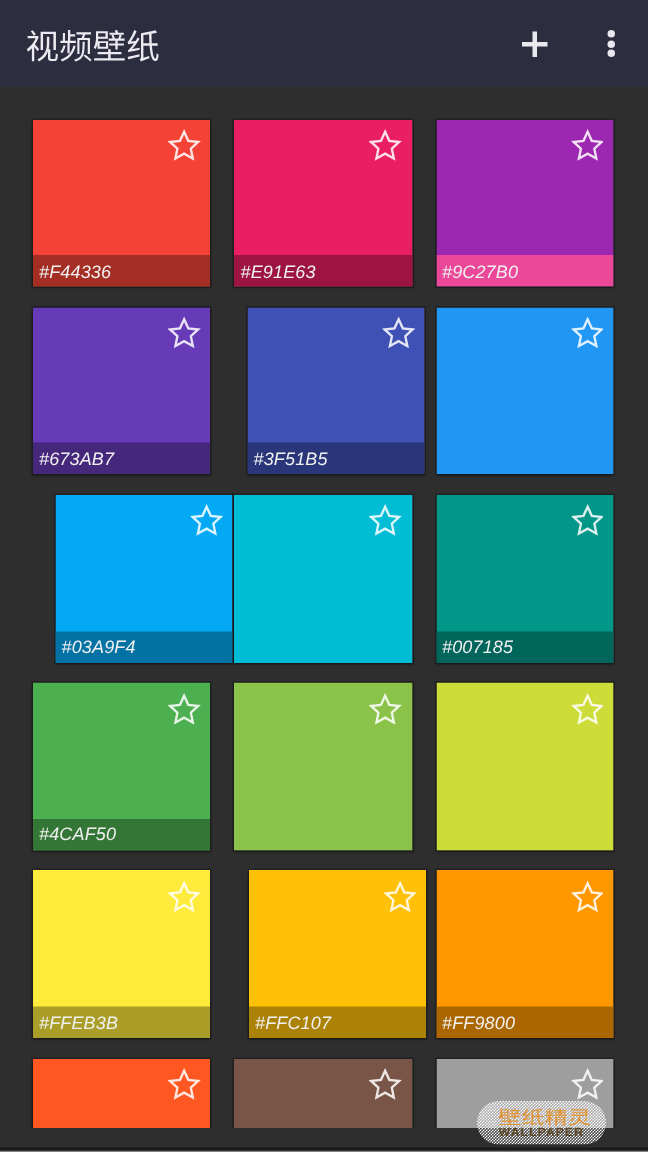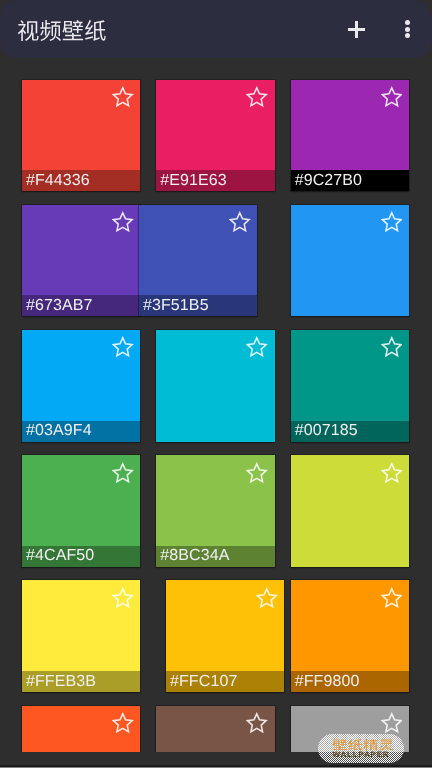--- a/index.html
+++ b/index.html
@@ -2,21 +2,21 @@
 <html><head>
 <meta charset="utf-8">
 <style>
   html,body{margin:0;padding:0;}
   body{width:432px;height:768px;overflow:hidden;background:#2e2e2e;
        font-family:"Liberation Sans",sans-serif;-webkit-font-smoothing:antialiased;
        text-rendering:geometricPrecision;}
   #app{width:432px;height:768px;position:relative;overflow:hidden;}
 
   
-  .appbar{height:58px;background:#2d2d40;position:relative;border-radius:18px;}
+  .appbar{height:58px;background:#2d2d40;position:relative;}
   .glyph-text{position:absolute;left:0;top:0;width:100%;height:100%;color:transparent;
     font-size:21px;line-height:21px;white-space:nowrap;overflow:hidden;}
   .appbar-title{position:absolute;left:17px;top:19.5px;width:89.5px;height:21px;}
   .title-svg{display:block;width:89.5px;height:21px;overflow:visible;}
   .title-svg path{fill:#eceaf0;}
   .appbar-actions{position:absolute;right:0;top:0;height:58px;}
   .icon-btn{position:absolute;top:5px;width:48px;height:48px;display:flex;align-items:center;justify-content:center;}
   .icon-btn.add{right:51.5px;}
   .icon-btn.menu{right:0.5px;}
   .plus-icon{position:relative;width:17px;height:17px;}
@@ -30,22 +30,22 @@
   .dots-icon i:nth-child(3){top:13px;}
 
   
   .scrollarea{position:absolute;left:0;top:58px;right:0;height:694px;overflow:hidden;}
   .grid{position:absolute;left:22px;top:21.5px;width:387px;}
   .card{position:absolute;width:118.33px;height:111.8px;overflow:hidden;
     box-shadow:0 0 0 1px rgba(0,0,0,.26), 0 1px 2px rgba(0,0,0,.30);}
   .swatch{position:absolute;left:0;top:0;right:0;bottom:0;}
   .card-label{position:absolute;left:0;right:0;bottom:0;height:21px;
     display:flex;align-items:center;}
-  .card-label span{color:#f0f0f0;font-size:16px;padding-left:4px;letter-spacing:.1px;
-    white-space:nowrap;}
+  .card-label span{color:#f0f0f0;font-size:12px;padding-left:4px;letter-spacing:.1px;
+    white-space:nowrap;font-style:italic;}
   .star{position:absolute;right:6.7px;top:6.6px;width:21.5px;height:21.5px;}
   .star svg{display:block;width:21.5px;height:21.5px;}
 
   
   .sysbar{position:absolute;left:0;right:0;bottom:0;height:1px;background:#808080;}
   .sysbar::before{content:"";position:absolute;left:0;right:0;top:-2px;height:2px;background:#1a1a1a;}
 
   
   .watermark{position:absolute;left:318px;top:734px;width:86px;height:29px;
     border-radius:15px;overflow:hidden;
@@ -114,55 +114,55 @@
             <span>#E91E63</span>
           </div>
         </div>
         <div class="card" style="left: 268.66px; top: 0px;">
           <div class="swatch" style="background:#9C27B0"></div>
           <div class="star">
             <svg viewBox="0 0 24 24" aria-hidden="true">
               <path fill="none" stroke="rgba(255,255,255,.86)" stroke-width="1.75" stroke-linejoin="miter" stroke-miterlimit="6" d="M12.00 2.05 L15.09 8.80 L22.46 9.65 L17.00 14.68 L18.47 21.95 L12.00 18.31 L5.53 21.95 L7.00 14.68 L1.54 9.65 L8.91 8.80 Z"></path>
             </svg>
           </div>
-          <div class="card-label" style="background:#000000">
+          <div class="card-label" style="background:#ec4899">
             <span>#9C27B0</span>
           </div>
         </div>
         <div class="card" style="left: 0px; top: 125.2px;">
           <div class="swatch" style="background:#673AB7"></div>
           <div class="star">
             <svg viewBox="0 0 24 24" aria-hidden="true">
               <path fill="none" stroke="rgba(255,255,255,.86)" stroke-width="1.75" stroke-linejoin="miter" stroke-miterlimit="6" d="M12.00 2.05 L15.09 8.80 L22.46 9.65 L17.00 14.68 L18.47 21.95 L12.00 18.31 L5.53 21.95 L7.00 14.68 L1.54 9.65 L8.91 8.80 Z"></path>
             </svg>
           </div>
           <div class="card-label" style="background:rgb(69,39,123)">
             <span>#673AB7</span>
           </div>
         </div>
-        <div class="card" style="left: 117px; top: 125.2px;">
+        <div class="card" style="left: 143px; top: 125.2px;">
           <div class="swatch" style="background:#3F51B5"></div>
           <div class="star">
             <svg viewBox="0 0 24 24" aria-hidden="true">
               <path fill="none" stroke="rgba(255,255,255,.86)" stroke-width="1.75" stroke-linejoin="miter" stroke-miterlimit="6" d="M12.00 2.05 L15.09 8.80 L22.46 9.65 L17.00 14.68 L18.47 21.95 L12.00 18.31 L5.53 21.95 L7.00 14.68 L1.54 9.65 L8.91 8.80 Z"></path>
             </svg>
           </div>
           <div class="card-label" style="background:rgb(42,54,122)">
             <span>#3F51B5</span>
           </div>
         </div>
         <div class="card" style="left: 268.66px; top: 125.2px;">
           <div class="swatch" style="background:#2196F3"></div>
           <div class="star">
             <svg viewBox="0 0 24 24" aria-hidden="true">
               <path fill="none" stroke="rgba(255,255,255,.86)" stroke-width="1.75" stroke-linejoin="miter" stroke-miterlimit="6" d="M12.00 2.05 L15.09 8.80 L22.46 9.65 L17.00 14.68 L18.47 21.95 L12.00 18.31 L5.53 21.95 L7.00 14.68 L1.54 9.65 L8.91 8.80 Z"></path>
             </svg>
           </div>
         </div>
-        <div class="card" style="left: 0px; top: 250.4px;">
+        <div class="card" style="left: 15px; top: 250.4px;">
           <div class="swatch" style="background:#03A9F4"></div>
           <div class="star">
             <svg viewBox="0 0 24 24" aria-hidden="true">
               <path fill="none" stroke="rgba(255,255,255,.86)" stroke-width="1.75" stroke-linejoin="miter" stroke-miterlimit="6" d="M12.00 2.05 L15.09 8.80 L22.46 9.65 L17.00 14.68 L18.47 21.95 L12.00 18.31 L5.53 21.95 L7.00 14.68 L1.54 9.65 L8.91 8.80 Z"></path>
             </svg>
           </div>
           <div class="card-label" style="background:rgb(2,114,164)">
             <span>#03A9F4</span>
           </div>
         </div>
@@ -195,23 +195,20 @@
           <div class="card-label" style="background:rgb(51,118,54)">
             <span>#4CAF50</span>
           </div>
         </div>
         <div class="card" style="left: 134.33px; top: 375.6px;">
           <div class="swatch" style="background:#8BC34A"></div>
           <div class="star">
             <svg viewBox="0 0 24 24" aria-hidden="true">
               <path fill="none" stroke="rgba(255,255,255,.86)" stroke-width="1.75" stroke-linejoin="miter" stroke-miterlimit="6" d="M12.00 2.05 L15.09 8.80 L22.46 9.65 L17.00 14.68 L18.47 21.95 L12.00 18.31 L5.53 21.95 L7.00 14.68 L1.54 9.65 L8.91 8.80 Z"></path>
             </svg>
-          </div>
-          <div class="card-label" style="background:rgb(93,131,50)">
-            <span>#8BC34A</span>
           </div>
         </div>
         <div class="card" style="left: 268.66px; top: 375.6px;">
           <div class="swatch" style="background:#CDDC39"></div>
           <div class="star">
             <svg viewBox="0 0 24 24" aria-hidden="true">
               <path fill="none" stroke="rgba(255,255,255,.86)" stroke-width="1.75" stroke-linejoin="miter" stroke-miterlimit="6" d="M12.00 2.05 L15.09 8.80 L22.46 9.65 L17.00 14.68 L18.47 21.95 L12.00 18.31 L5.53 21.95 L7.00 14.68 L1.54 9.65 L8.91 8.80 Z"></path>
             </svg>
           </div>
         </div>

